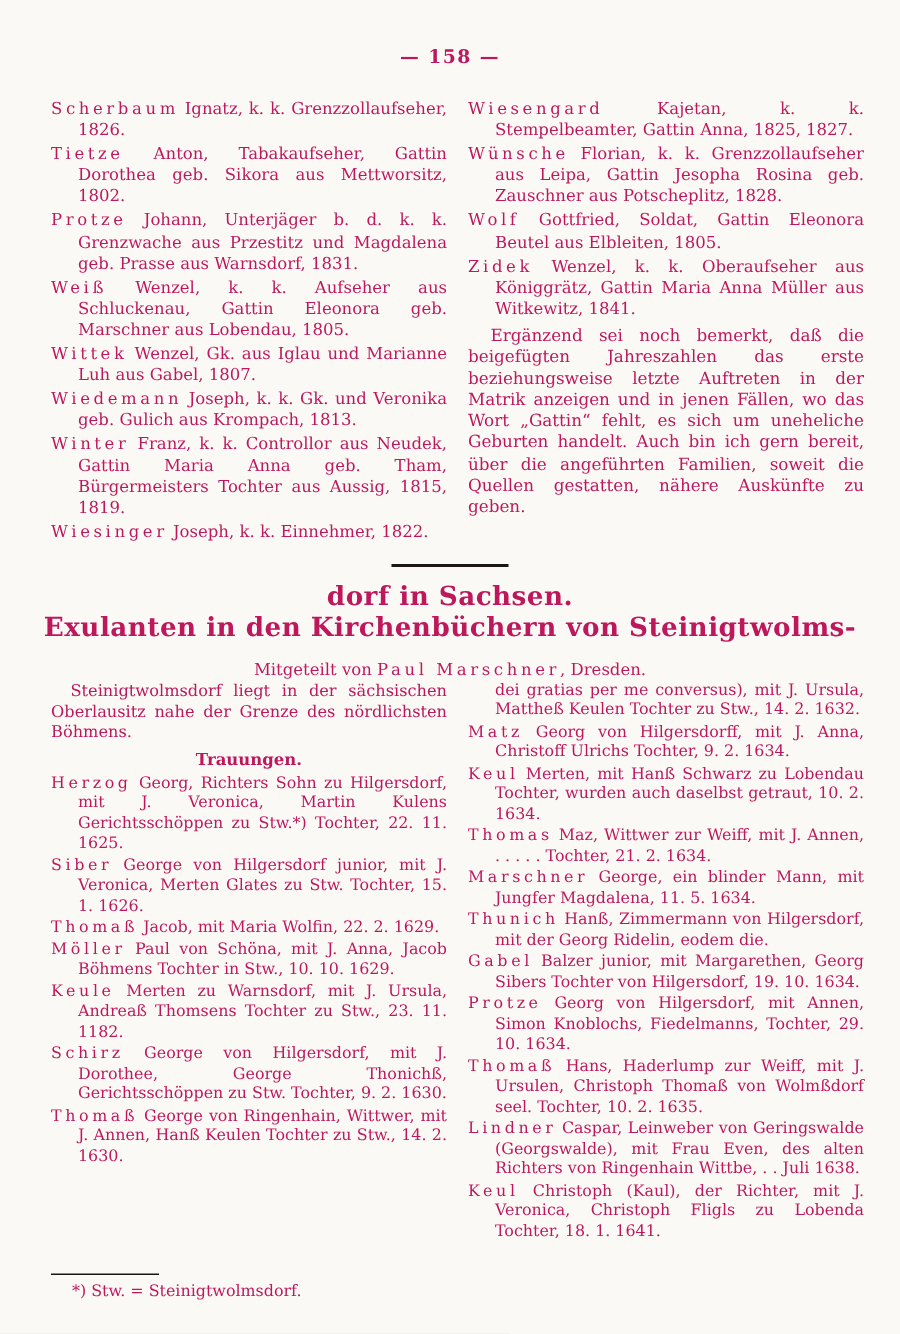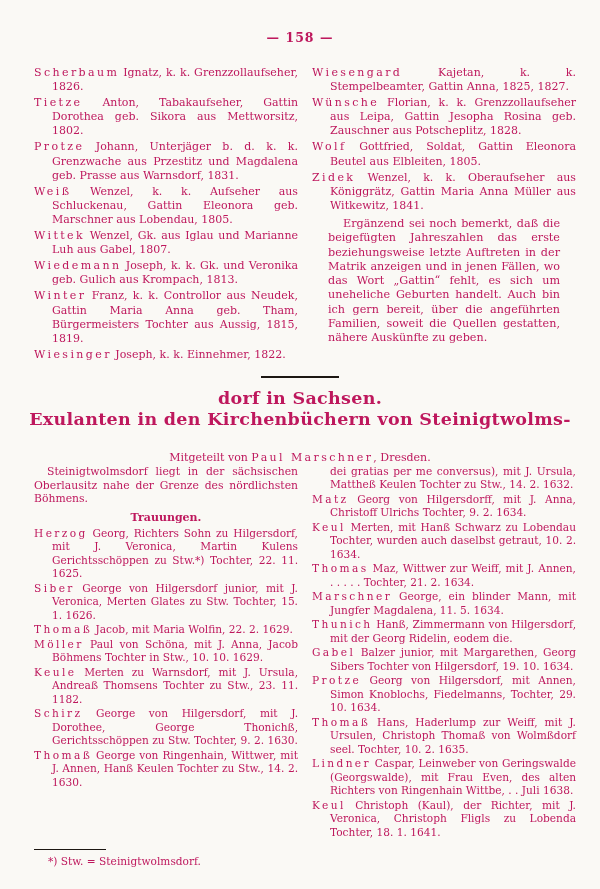--- a/index.html
+++ b/index.html
@@ -27,29 +27,29 @@
   .entry{
     text-align:justify;
     text-indent:-18px;
     padding-left:18px;
   }
   .entry.cont{text-indent:0;}
   .lead{letter-spacing:2.4px;}
   .closing{
     font-size:11.2px;line-height:14.3px;
     text-align:justify;text-indent:15px;
-    margin:4px 16px 0;
+    margin:4px 0 0;
   }
   .divider{width:78px;height:2px;background:#1c1712;margin:12px auto 10px;}
   .title{
     text-align:center;font-weight:bold;
     font-size:17.5px;line-height:21.5px;
     letter-spacing:.3px;
   }
-  .byline{text-align:center;font-size:11px;margin-top:20px;}
+  .byline{text-align:center;font-size:11px;margin-top:9px;}
   .byline .lead{letter-spacing:2.4px;}
   .lower-cols{margin-top:1px;}
   .lower-cols .entry{font-size:10.6px;line-height:13.5px;margin:0 0 1px;}
   .intro{
     font-size:10.8px;line-height:13.7px;
     text-align:justify;text-indent:13px;margin:0;
   }
   .subhead{text-align:center;font-weight:bold;font-size:11px;margin:5px 0 3px;}
   .footnote-block{position:absolute;left:34px;bottom:22px;width:240px;background:#faf9f5;}
   .footnote-rule{width:72px;height:1.5px;background:#1c1712;margin:0 0 5px;}

